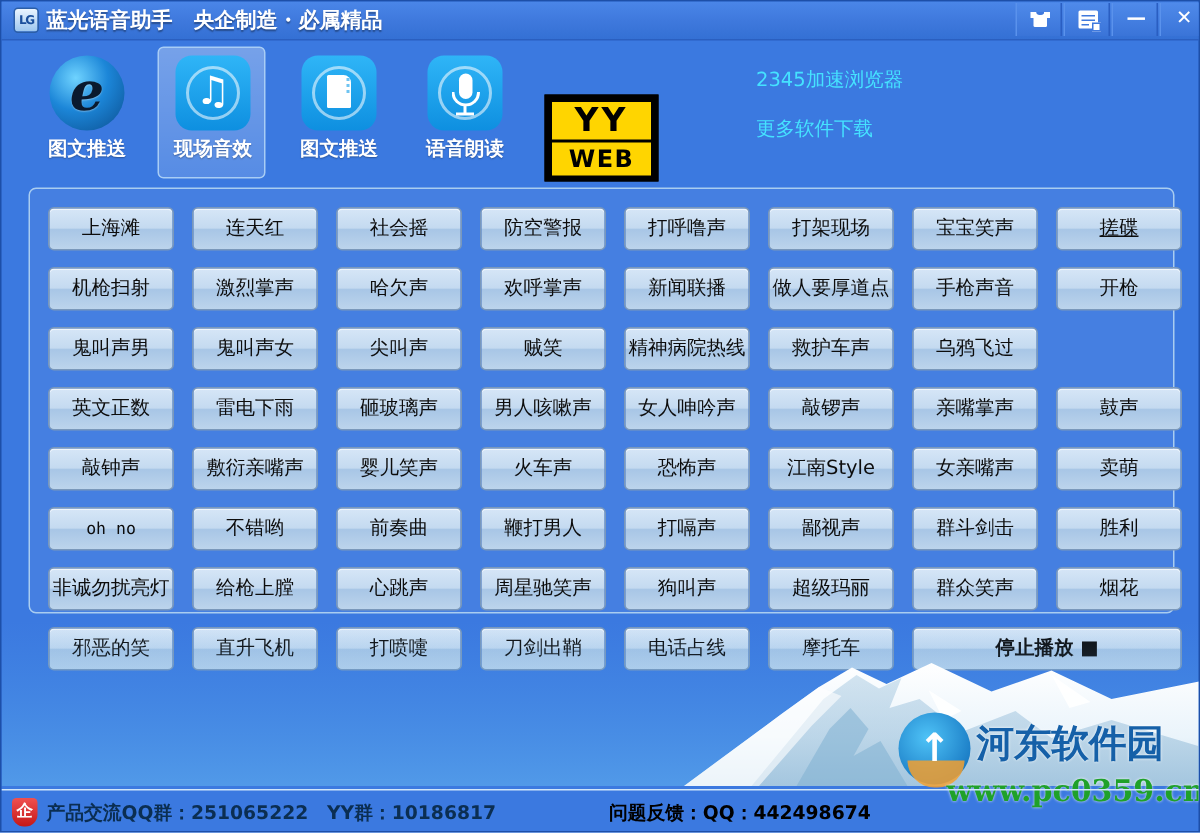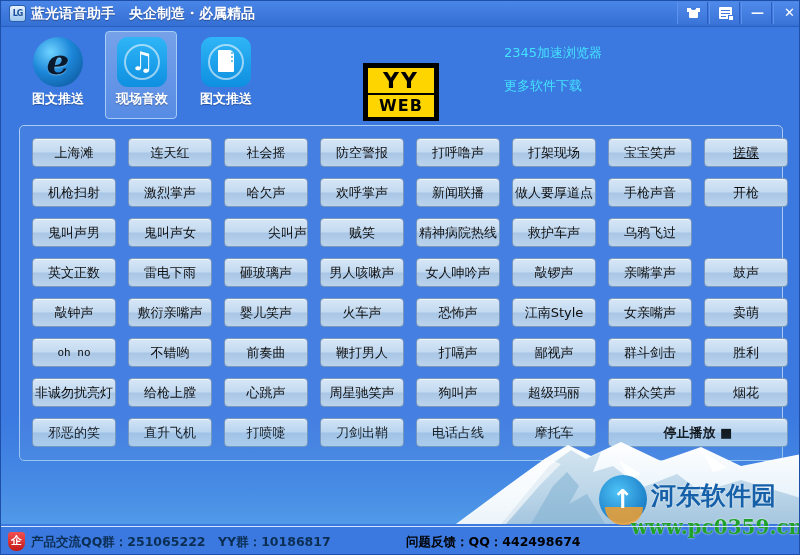--- a/index.html
+++ b/index.html
@@ -234,21 +234,21 @@
     white-space: nowrap;
     cursor: pointer;
   }
   #link-2345 { left: 503px; top: 17px; }
   #link-more { left: 503px; top: 50px; }
 
   
   #panel {
     position: absolute;
     left: 18px; top: 124px;
-    width: 764px; height: 336px;
+    width: 764px; height: 284px;
     border: 1px solid #a9cdf0;
     border-radius: 5px;
     background: rgba(255,255,255,.05);
   }
   .sbtn {
     position: absolute;
     height: 29px;
     border: 1px solid #7a98bb;
     border-radius: 4px;
     background: linear-gradient(to bottom, #d6e6f7 0%, #c4daf0 48%, #a8c6e6 52%, #bcd4ec 100%);
@@ -386,20 +386,30 @@
     </div>
 
     <div class="tool-item" style="left:188px;">
       <div class="tool-icon ic-sq">
         <span class="ic-ring"></span>
           <span class="ic-page"></span>
       </div>
       <div class="tool-label">图文推送</div>
     </div>
 
+    <div class="tool-item" style="left:272px;">
+      <div class="tool-icon ic-sq">
+        <span class="ic-ring"></span>
+        <span class="ic-mic-head"></span>
+          <span class="ic-mic-arc"></span>
+        <span class="ic-mic-stem"></span>
+          <span class="ic-mic-base"></span>
+      </div>
+      <div class="tool-label">语音朗读</div>
+    </div>
 
     <div id="yy-logo">
       <div id="yy-top">YY</div>
       <div id="yy-bottom">WEB</div>
     </div>
 
     <div class="top-link" id="link-2345">2345加速浏览器</div>
     <div class="top-link" id="link-more">更多软件下载</div>
   </div>
 
@@ -415,21 +425,21 @@
       <div class="sbtn" style="left: 12px; top: 52px; width: 84px;">机枪扫射</div>
       <div class="sbtn" style="left: 108px; top: 52px; width: 84px;">激烈掌声</div>
       <div class="sbtn" style="left: 204px; top: 52px; width: 84px;">哈欠声</div>
       <div class="sbtn" style="left: 300px; top: 52px; width: 84px;">欢呼掌声</div>
       <div class="sbtn" style="left: 396px; top: 52px; width: 84px;">新闻联播</div>
       <div class="sbtn" style="left: 492px; top: 52px; width: 84px;">做人要厚道点</div>
       <div class="sbtn" style="left: 588px; top: 52px; width: 84px;">手枪声音</div>
       <div class="sbtn" style="left: 684px; top: 52px; width: 84px;">开枪</div>
       <div class="sbtn" style="left: 12px; top: 92px; width: 84px;">鬼叫声男</div>
       <div class="sbtn" style="left: 108px; top: 92px; width: 84px;">鬼叫声女</div>
-      <div class="sbtn" style="left: 204px; top: 92px; width: 84px; text-align: right;">尖叫声</div>
+      <div class="sbtn" style="left: 204px; top: 92px; width: 84px;">尖叫声</div>
       <div class="sbtn" style="left: 300px; top: 92px; width: 84px;">贼笑</div>
       <div class="sbtn" style="left: 396px; top: 92px; width: 84px;">精神病院热线</div>
       <div class="sbtn" style="left: 492px; top: 92px; width: 84px;">救护车声</div>
       <div class="sbtn" style="left: 588px; top: 92px; width: 84px;">乌鸦飞过</div>
       <div class="sbtn" style="left: 12px; top: 132px; width: 84px;">英文正数</div>
       <div class="sbtn" style="left: 108px; top: 132px; width: 84px;">雷电下雨</div>
       <div class="sbtn" style="left: 204px; top: 132px; width: 84px;">砸玻璃声</div>
       <div class="sbtn" style="left: 300px; top: 132px; width: 84px;">男人咳嗽声</div>
       <div class="sbtn" style="left: 396px; top: 132px; width: 84px;">女人呻吟声</div>
       <div class="sbtn" style="left: 492px; top: 132px; width: 84px;">敲锣声</div>

